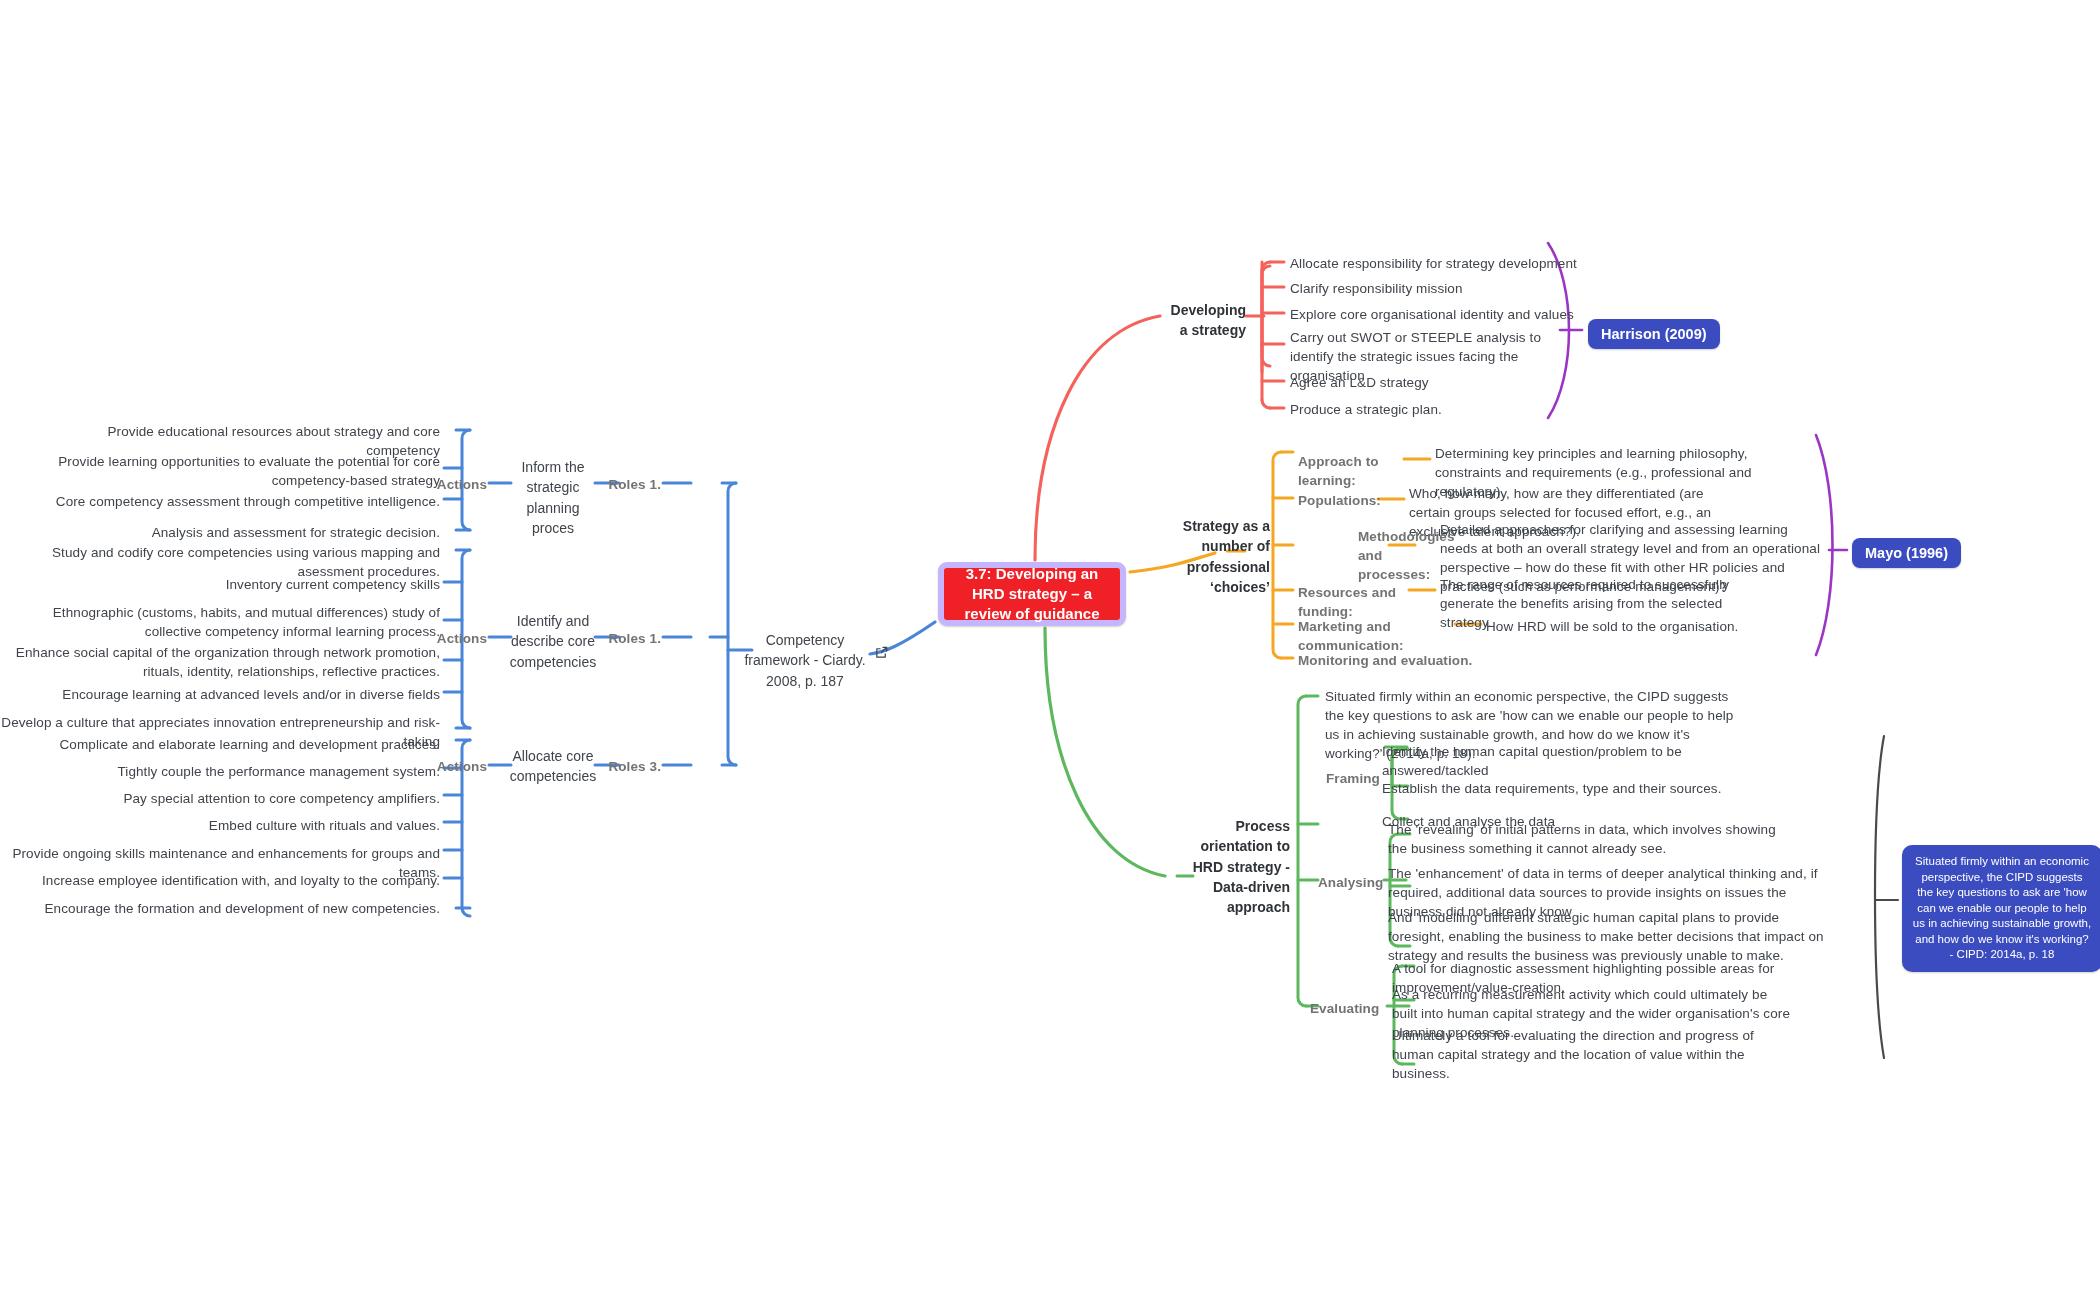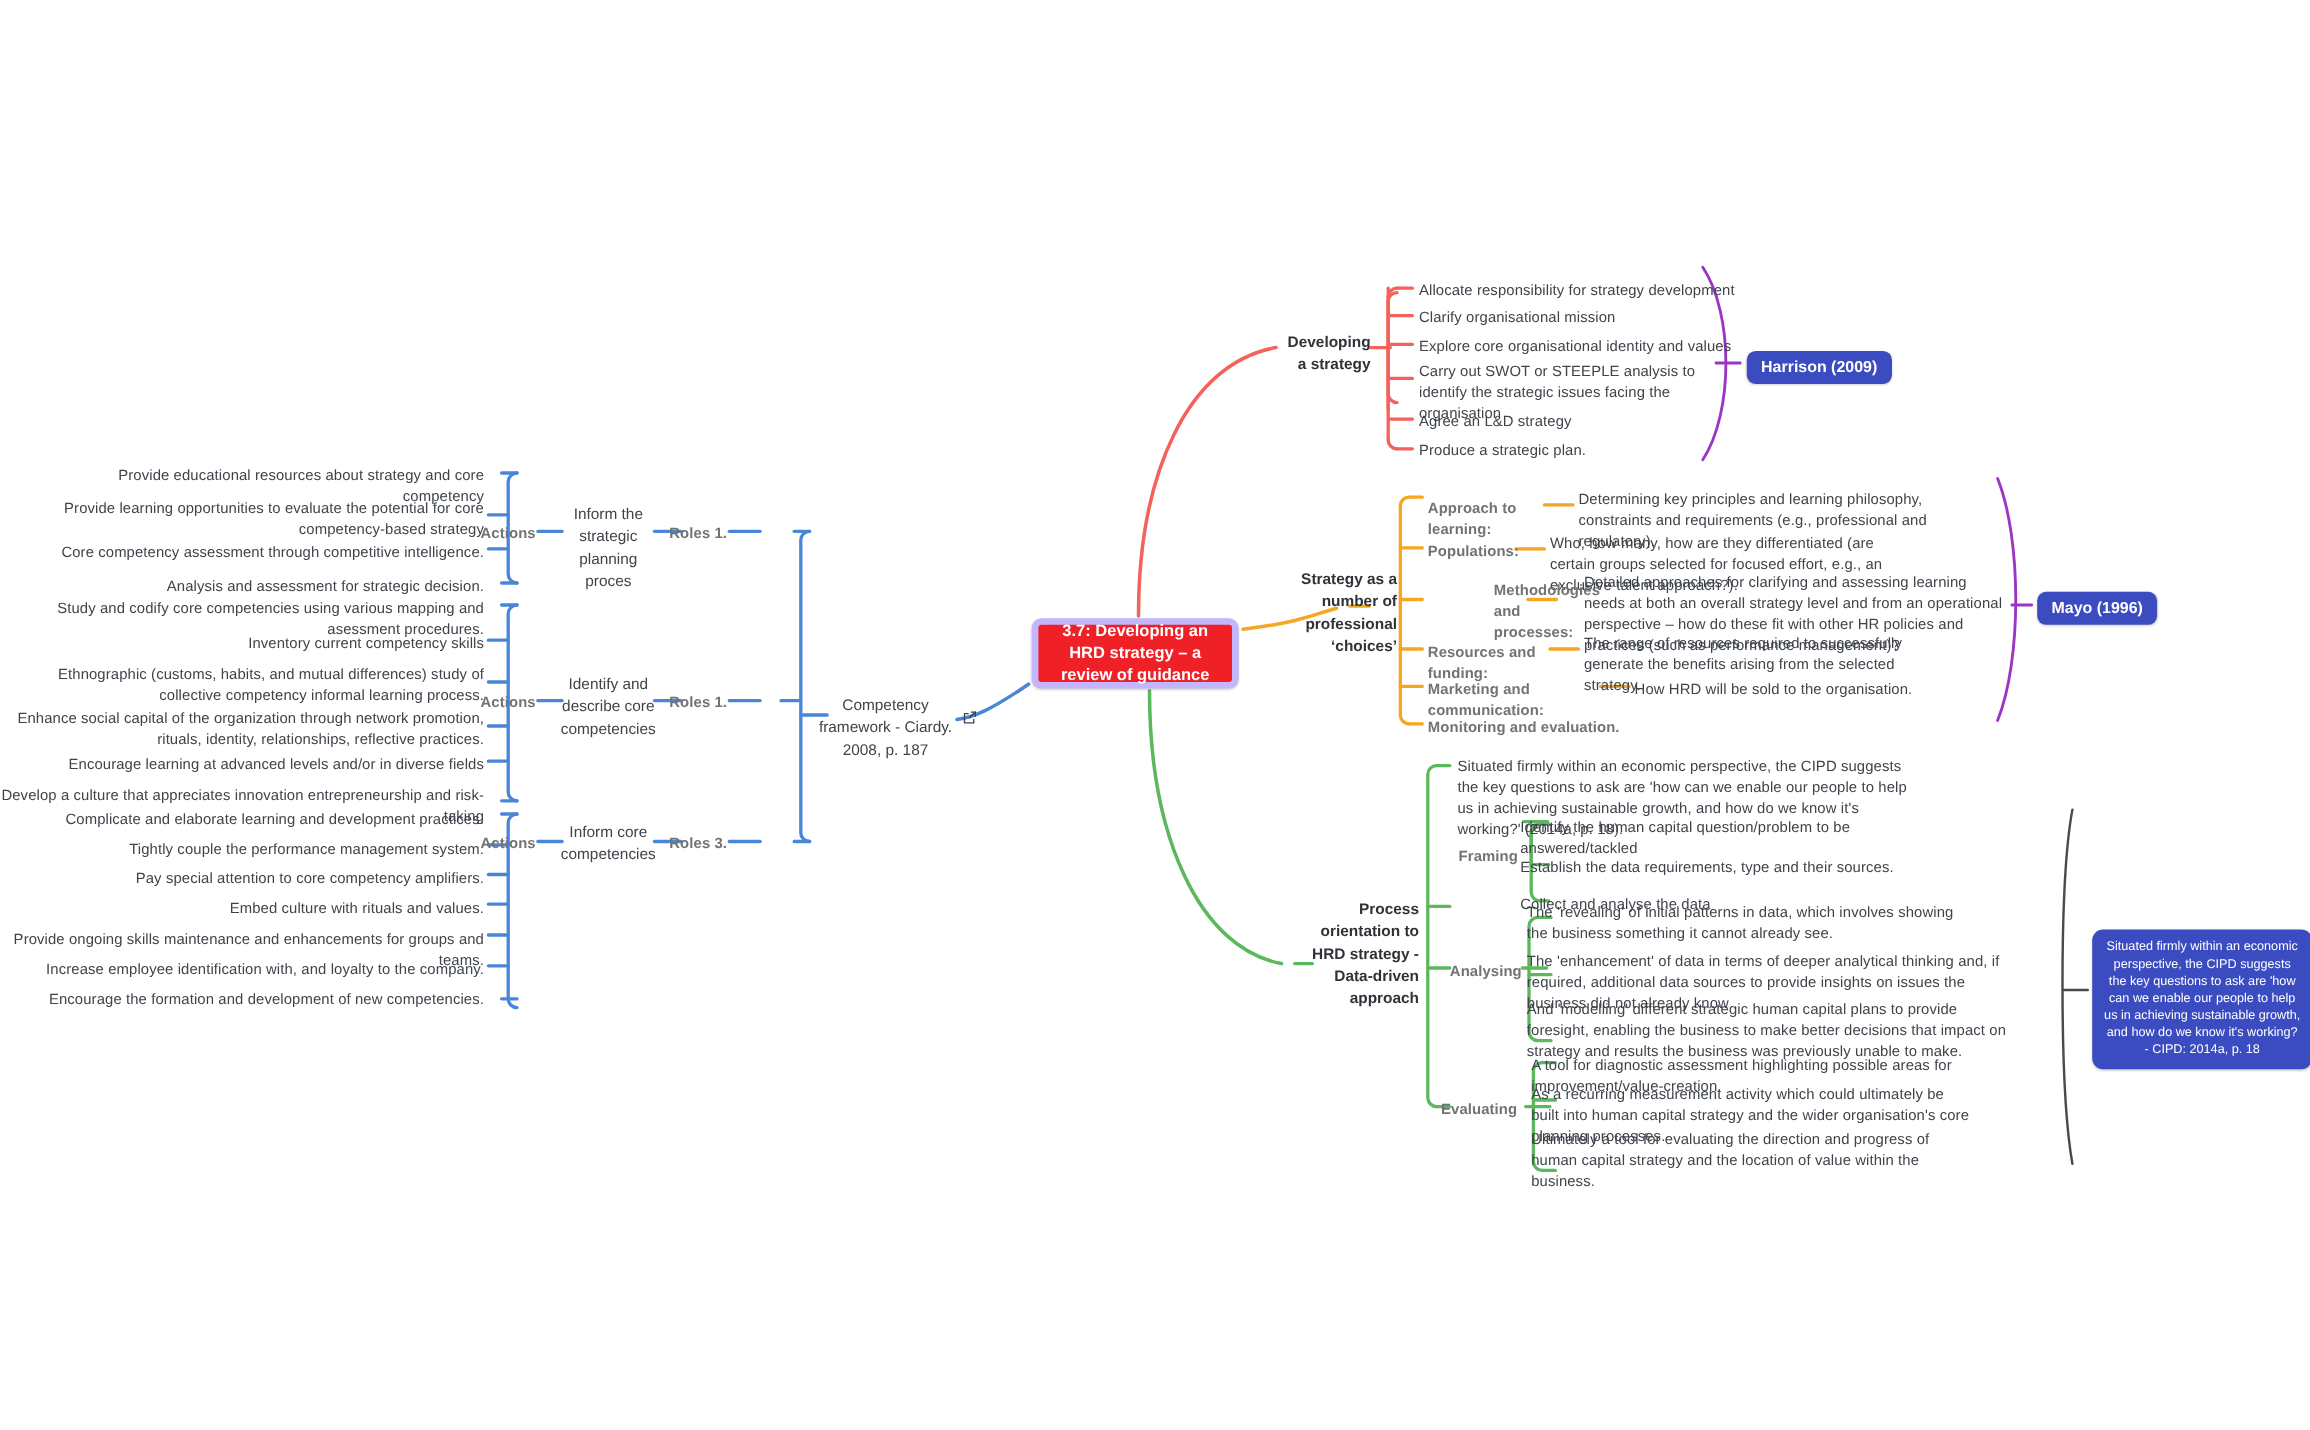--- a/index.html
+++ b/index.html
@@ -161,21 +161,21 @@
     </g>
   </svg>
 
   <div class="node" id="central">
     <span>3.7: Developing an HRD strategy – a review of guidance</span>
   </div>
 
   <div class="node midb" style="left:1160px;top:300px;width:86px;">Developing a strategy</div>
 
   <div class="node leaf l" style="left:1290px;top:254px;width:300px;">Allocate responsibility for strategy development</div>
-  <div class="node leaf l" style="left:1290px;top:279px;width:300px;">Clarify organisational mission</div>
+  <div class="node leaf l" style="left:1290px;top:279px;width:300px;">Clarify responsibility mission</div>
   <div class="node leaf l" style="left:1290px;top:305px;width:300px;">Explore core organisational identity and values</div>
   <div class="node leaf l" style="left:1290px;top:328px;width:268px;">Carry out SWOT or STEEPLE analysis to identify the strategic issues facing the organisation</div>
   <div class="node leaf l" style="left:1290px;top:373px;width:300px;">Agree an L&amp;D strategy</div>
   <div class="node leaf l" style="left:1290px;top:400px;width:300px;">Produce a strategic plan.</div>
 
   <div class="node pill" style="left:1588px;top:319px;">Harrison (2009)</div>
 
   <div class="node midb" style="left:1160px;top:516px;width:110px;">Strategy as a number of professional ‘choices’</div>
 
   <div class="node leaf l bold" style="left:1298px;top:452px;width:120px;">Approach to learning:</div>
@@ -227,21 +227,21 @@
       <path d="M12 9.5V13H3V4h3.5"></path>
     </svg>
   </div>
 
   <div class="node leaf r bold" style="left:595px;top:475px;width:66px;">Roles 1.</div>
   <div class="node leaf r bold" style="left:595px;top:629px;width:66px;">Roles 1.</div>
   <div class="node leaf r bold" style="left:595px;top:757px;width:66px;">Roles 3.</div>
 
   <div class="node mid" style="left:511px;top:457px;width:84px;">Inform the strategic planning proces</div>
   <div class="node mid" style="left:505px;top:611px;width:96px;">Identify and describe core competencies</div>
-  <div class="node mid" style="left:509px;top:746px;width:88px;">Inform core competencies</div>
+  <div class="node mid" style="left:509px;top:746px;width:88px;">Allocate core competencies</div>
 
   <div class="node leaf r bold" style="left:413px;top:475px;width:74px;">Actions</div>
   <div class="node leaf r bold" style="left:413px;top:629px;width:74px;">Actions</div>
   <div class="node leaf r bold" style="left:413px;top:757px;width:74px;">Actions</div>
 
   <div class="node leaf r" style="left:40px;top:422px;width:400px;">Provide educational resources about strategy and core competency</div>
   <div class="node leaf r" style="left:40px;top:452px;width:400px;">Provide learning opportunities to evaluate the potential for core competency-based strategy</div>
   <div class="node leaf r" style="left:40px;top:492px;width:400px;">Core competency assessment through competitive intelligence.</div>
   <div class="node leaf r" style="left:40px;top:523px;width:400px;">Analysis and assessment for strategic decision.</div>
 

